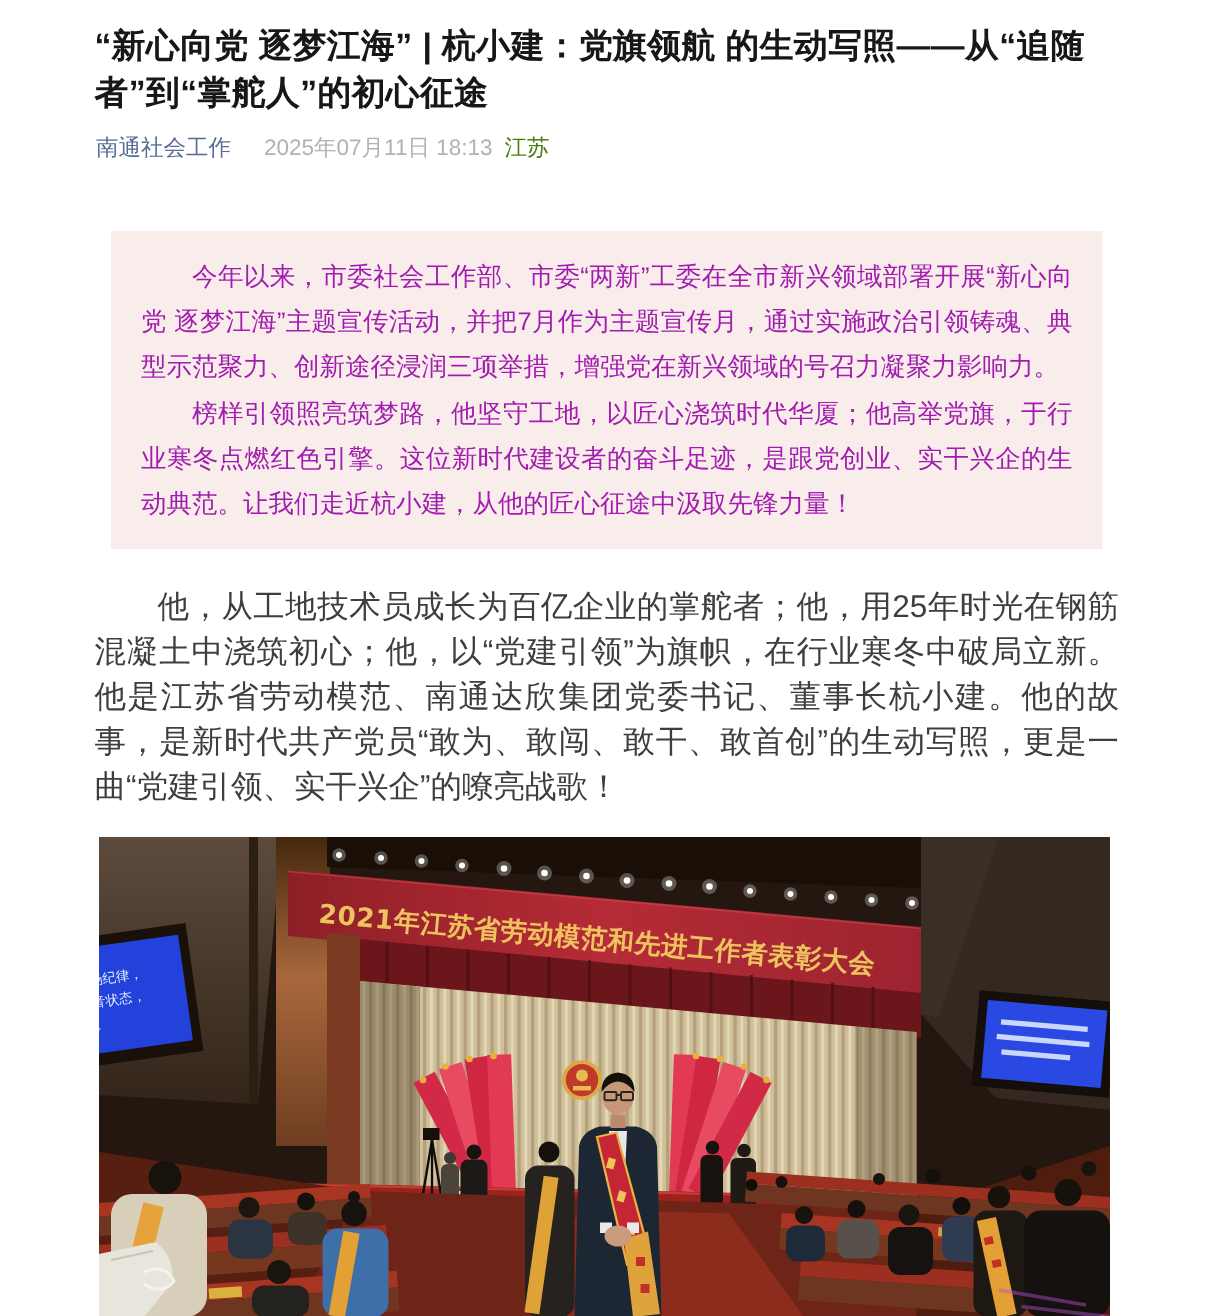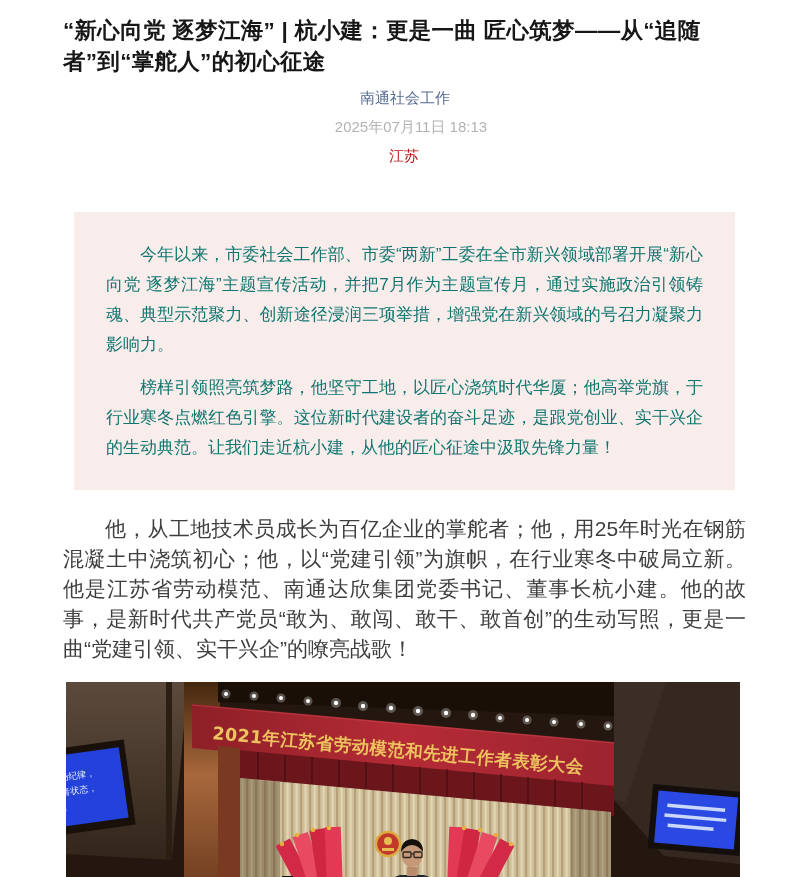--- a/index.html
+++ b/index.html
@@ -2,42 +2,42 @@
 <html><head>
 <meta charset="utf-8">
 <style>
   html,body{margin:0;padding:0;background:#ffffff;}
   body{width:809px;font-family:"Liberation Sans","DejaVu Sans",sans-serif;-webkit-font-smoothing:antialiased;}
   .article{padding:15px 63px 14px 63px;}
   .title{
     font-size:22.5px;line-height:31px;font-weight:700;color:#171717;
     margin:0 0 12px 0;letter-spacing:.3px;
   }
-  .meta{font-size:15px;color:#b4b4b4;margin:0 0 46px 1px;display:flex;align-items:center;gap:10px;flex-direction:column;}
+  .meta{font-size:15px;color:#b4b4b4;margin:0 0 46px 1px;display:flex;align-items:center;gap:10px;}
   .meta .account{color:#576b95;cursor:pointer;}
   .meta .dt{color:#b2b2b6;margin-left:12px;}
-  .meta .loc{color:#b91c1c;margin-left:-2px;}
+  .meta .loc{color:#4d7c0f;margin-left:-2px;}
   .highlight{background:#f9edec;margin:0 11px;padding:15px 19px 14px 19px;}
   .highlight p{
-    margin:13px;color:#0f766e;font-size:17px;line-height:30px;
+    margin:1px;color:#a21caf;font-size:17px;line-height:30px;
     text-indent:2em;text-align:justify;word-break:break-all;
   }
   .body-para{
     margin:24px 0 0 0;color:#3e3e3e;font-size:21px;line-height:30px;
     text-indent:2em;text-align:justify;word-break:break-all;
   }
   .photo-wrap{margin:18px 0 0 3px;width:674px;height:320px;line-height:0;cursor:pointer;}
   .photo-wrap svg{display:block;}
 </style>
 </head>
 <body>
 
 <div class="article">
 
-  <h1 class="title">“新心向党 逐梦江海” | 杭小建：更是一曲 匠心筑梦——从“追随者”到“掌舵人”的初心征途</h1>
+  <h1 class="title">“新心向党 逐梦江海” | 杭小建：党旗领航 的生动写照——从“追随者”到“掌舵人”的初心征途</h1>
 
   <div class="meta">
     <span class="account">南通社会工作</span>
     <span class="dt">2025年07月11日 18:13</span>
     <span class="loc">江苏</span>
   </div>
 
   <div class="highlight">
     <p>今年以来，市委社会工作部、市委“两新”工委在全市新兴领域部署开展“新心向党 逐梦江海”主题宣传活动，并把7月作为主题宣传月，通过实施政治引领铸魂、典型示范聚力、创新途径浸润三项举措，增强党在新兴领域的号召力凝聚力影响力。</p>
     <p>榜样引领照亮筑梦路，他坚守工地，以匠心浇筑时代华厦；他高举党旗，于行业寒冬点燃红色引擎。这位新时代建设者的奋斗足迹，是跟党创业、实干兴企的生动典范。让我们走近杭小建，从他的匠心征途中汲取先锋力量！</p>

